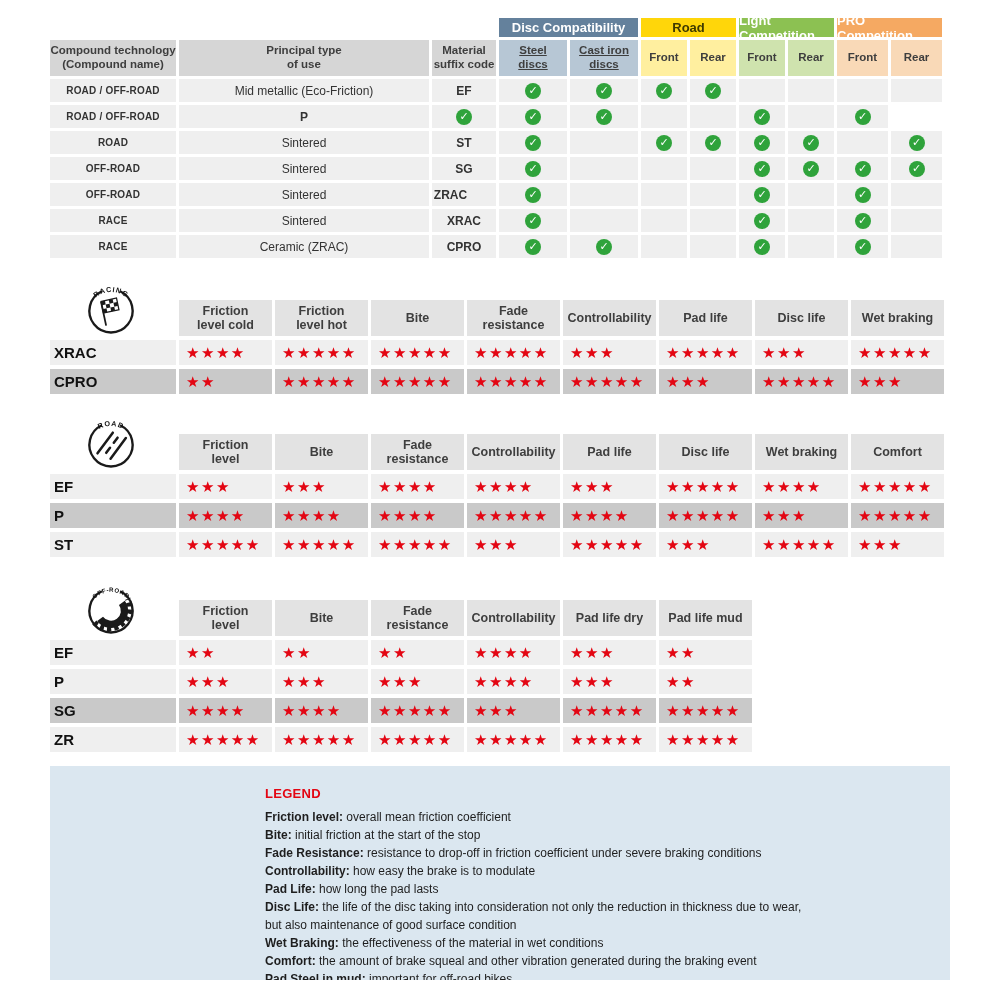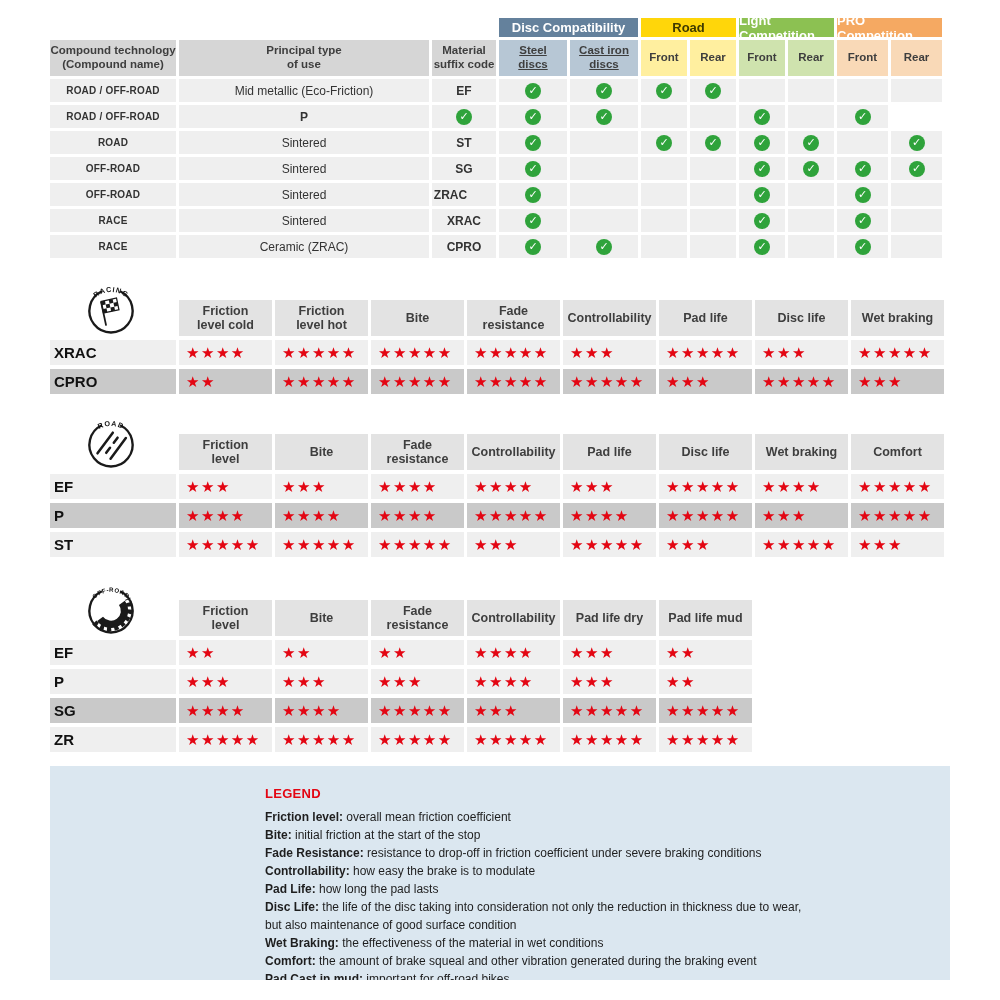--- a/index.html
+++ b/index.html
@@ -537,17 +537,17 @@
     <div class="legend-items">
         <p class="legend-line"><strong>Friction level:</strong> overall mean friction coefficient</p>
         <p class="legend-line"><strong>Bite:</strong> initial friction at the start of the stop</p>
         <p class="legend-line"><strong>Fade Resistance:</strong> resistance to drop-off in friction coefficient under severe braking conditions</p>
         <p class="legend-line"><strong>Controllability:</strong> how easy the brake is to modulate</p>
         <p class="legend-line"><strong>Pad Life:</strong> how long the pad lasts</p>
         <p class="legend-line"><strong>Disc Life:</strong> the life of the disc taking into consideration not only the reduction in thickness due to wear,
 but also maintenance of good surface condition</p>
         <p class="legend-line"><strong>Wet Braking:</strong> the effectiveness of the material in wet conditions</p>
         <p class="legend-line"><strong>Comfort:</strong> the amount of brake squeal and other vibration generated during the braking event</p>
-        <p class="legend-line"><strong>Pad Cast in mud:</strong> important for off-road bikes</p>
+        <p class="legend-line"><strong>Pad Steel in mud:</strong> important for off-road bikes</p>
       </div>
   </div>
 
 </div>
 
 </body></html>

